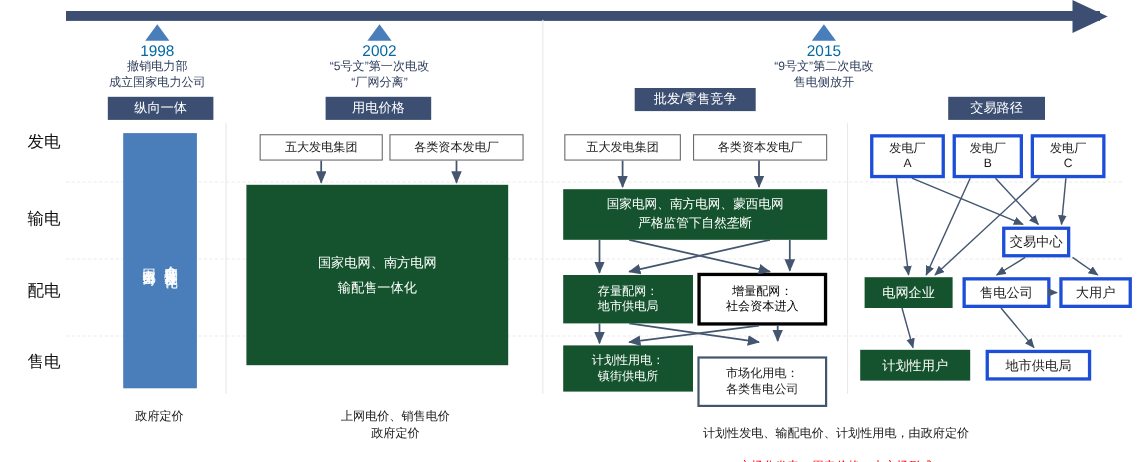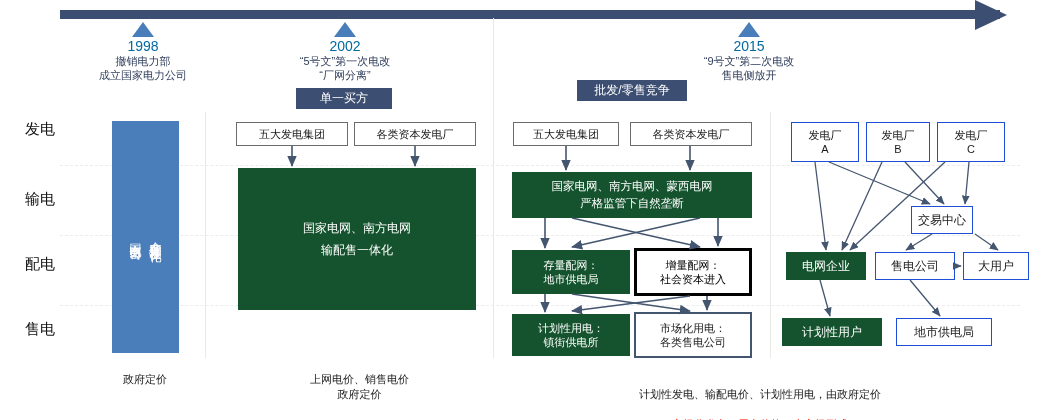--- a/index.html
+++ b/index.html
@@ -51,21 +51,21 @@
   }
 
   
   .box{
     box-sizing:border-box;
     display:flex;align-items:center;justify-content:center;
     text-align:center;font-size:11px;line-height:14px;
     white-space:pre-line;
   }
   .box-white{background:#ffffff;border:1px solid #6b6b6b;color:#1a1a1a;}
-  .box-white-thin{background:#ffffff;border:1px solid #1d4ed8;color:#1a1a1a;}
+  .box-white-thin{background:#ffffff;border:3px solid #1d4ed8;color:#1a1a1a;}
   .box-blue{background:#14532d;color:#ffffff;}
   .box-black{background:#ffffff;border:3px solid #000000;color:#000000;}
   .box-dbl{background:#ffffff;border:2px solid #44566f;color:#1a1a1a;}
 
   
   #c1-block{
     background:#4a7ebb;
     display:flex;flex-direction:row-reverse;
     align-items:center;justify-content:center;
     gap:6px;
@@ -121,32 +121,33 @@
 
   <div class="abs h-div" style="left:60px;top:165px;width:960px;"></div>
   <div class="abs h-div" style="left:60px;top:235px;width:960px;"></div>
   <div class="abs h-div" style="left:60px;top:305px;width:960px;"></div>
 
   <div class="abs row-label" style="left:25px;top:120px;">发电</div>
   <div class="abs row-label" style="left:25px;top:190px;">输电</div>
   <div class="abs row-label" style="left:25px;top:255px;">配电</div>
   <div class="abs row-label" style="left:25px;top:320px;">售电</div>
 
+  <div class="abs col-badge" style="left:98px;top:88px;width:96px;">纵向一体</div>
   <div class="abs" id="c1-block" style="left:112px;top:121px;width:67px;height:232px;">
     <div class="vtext">全产业链计划性一体化</div>
     <div class="vtext">国家电力公司</div>
   </div>
   <div class="abs foot" style="left:75px;top:372px;width:140px;">政府定价</div>
 
-  <div class="abs col-badge" style="left:296px;top:88px;width:96px;">单一买方</div>
+  <div class="abs col-badge" style="left:296px;top:88px;width:96px;">用电价格</div>
 
   <div class="abs box box-white" style="left:236px;top:122px;width:112px;height:24px;">五大发电集团</div>
   <div class="abs box box-white" style="left:354px;top:122px;width:122px;height:24px;">各类资本发电厂</div>
 
-  <div class="abs box box-blue" style="left:238px;top:168px;width:238px;height:142px;font-size:12px;line-height:22px;">国家电网、南方电网
+  <div class="abs box box-blue" style="left:224px;top:168px;width:238px;height:164px;font-size:12px;line-height:22px;">国家电网、南方电网
 输配售一体化</div>
 
   <div class="abs foot" style="left:277px;top:372px;width:165px;">上网电价、销售电价
 政府定价</div>
 
   <svg class="arrows" width="1042" height="420">
     <defs>
       <marker id="ah" markerWidth="8" markerHeight="8" refX="6.4" refY="3" orient="auto">
         <polygon points="0,0 7,3 0,6" fill="#44566f"></polygon>
       </marker>
@@ -166,21 +167,21 @@
   <div class="abs box box-blue" style="left:512px;top:172px;width:240px;height:46px;font-size:11.5px;line-height:17px;">国家电网、南方电网、蒙西电网
 严格监管下自然垄断</div>
 
   <div class="abs box box-blue" style="left:512px;top:250px;width:118px;height:44px;">存量配网：
 地市供电局</div>
   <div class="abs box box-black" style="left:634px;top:248px;width:118px;height:48px;">增量配网：
 社会资本进入</div>
 
   <div class="abs box box-blue" style="left:512px;top:314px;width:118px;height:42px;">计划性用电：
 镇街供电所</div>
-  <div class="abs box box-dbl" style="left:634px;top:312px;width:118px;height:46px;">市场化用电：
+  <div class="abs box box-dbl" style="left:634px;top:324px;width:118px;height:46px;">市场化用电：
 各类售电公司</div>
 
   <div class="abs foot" style="left:560px;top:372px;width:400px;">
     <div>计划性发电、输配电价、计划性用电，由政府定价</div>
     <div class="foot-red">市场化发电、用电价格，由市场形成</div>
   </div>
 
   <svg class="arrows" width="1042" height="420">
 
     <line x1="566" y1="146" x2="566" y2="170" stroke="#44566f" stroke-width="1.6" marker-end="url(#ah)"></line>
@@ -190,20 +191,21 @@
     <line x1="718" y1="218" x2="718" y2="246" stroke="#44566f" stroke-width="1.6" marker-end="url(#ah)"></line>
     <line x1="572" y1="218" x2="700" y2="247" stroke="#44566f" stroke-width="1.6" marker-end="url(#ah)"></line>
     <line x1="700" y1="218" x2="572" y2="247" stroke="#44566f" stroke-width="1.6" marker-end="url(#ah)"></line>
 
     <line x1="545" y1="294" x2="545" y2="312" stroke="#44566f" stroke-width="1.6" marker-end="url(#ah)"></line>
     <line x1="707" y1="296" x2="707" y2="310" stroke="#44566f" stroke-width="1.6" marker-end="url(#ah)"></line>
     <line x1="572" y1="294" x2="690" y2="311" stroke="#44566f" stroke-width="1.6" marker-end="url(#ah)"></line>
     <line x1="690" y1="296" x2="572" y2="311" stroke="#44566f" stroke-width="1.6" marker-end="url(#ah)"></line>
   </svg>
 
+  <div class="abs col-badge" style="left:862px;top:88px;width:88px;">交易路径</div>
 
   <div class="abs box box-white-thin" style="left:791px;top:122px;width:68px;height:40px;">发电厂
 A</div>
   <div class="abs box box-white-thin" style="left:866px;top:122px;width:64px;height:40px;">发电厂
 B</div>
   <div class="abs box box-white-thin" style="left:937px;top:122px;width:68px;height:40px;">发电厂
 C</div>
 
   <div class="abs box box-white-thin" style="left:911px;top:206px;width:62px;height:28px;font-size:12px;">交易中心</div>
 

